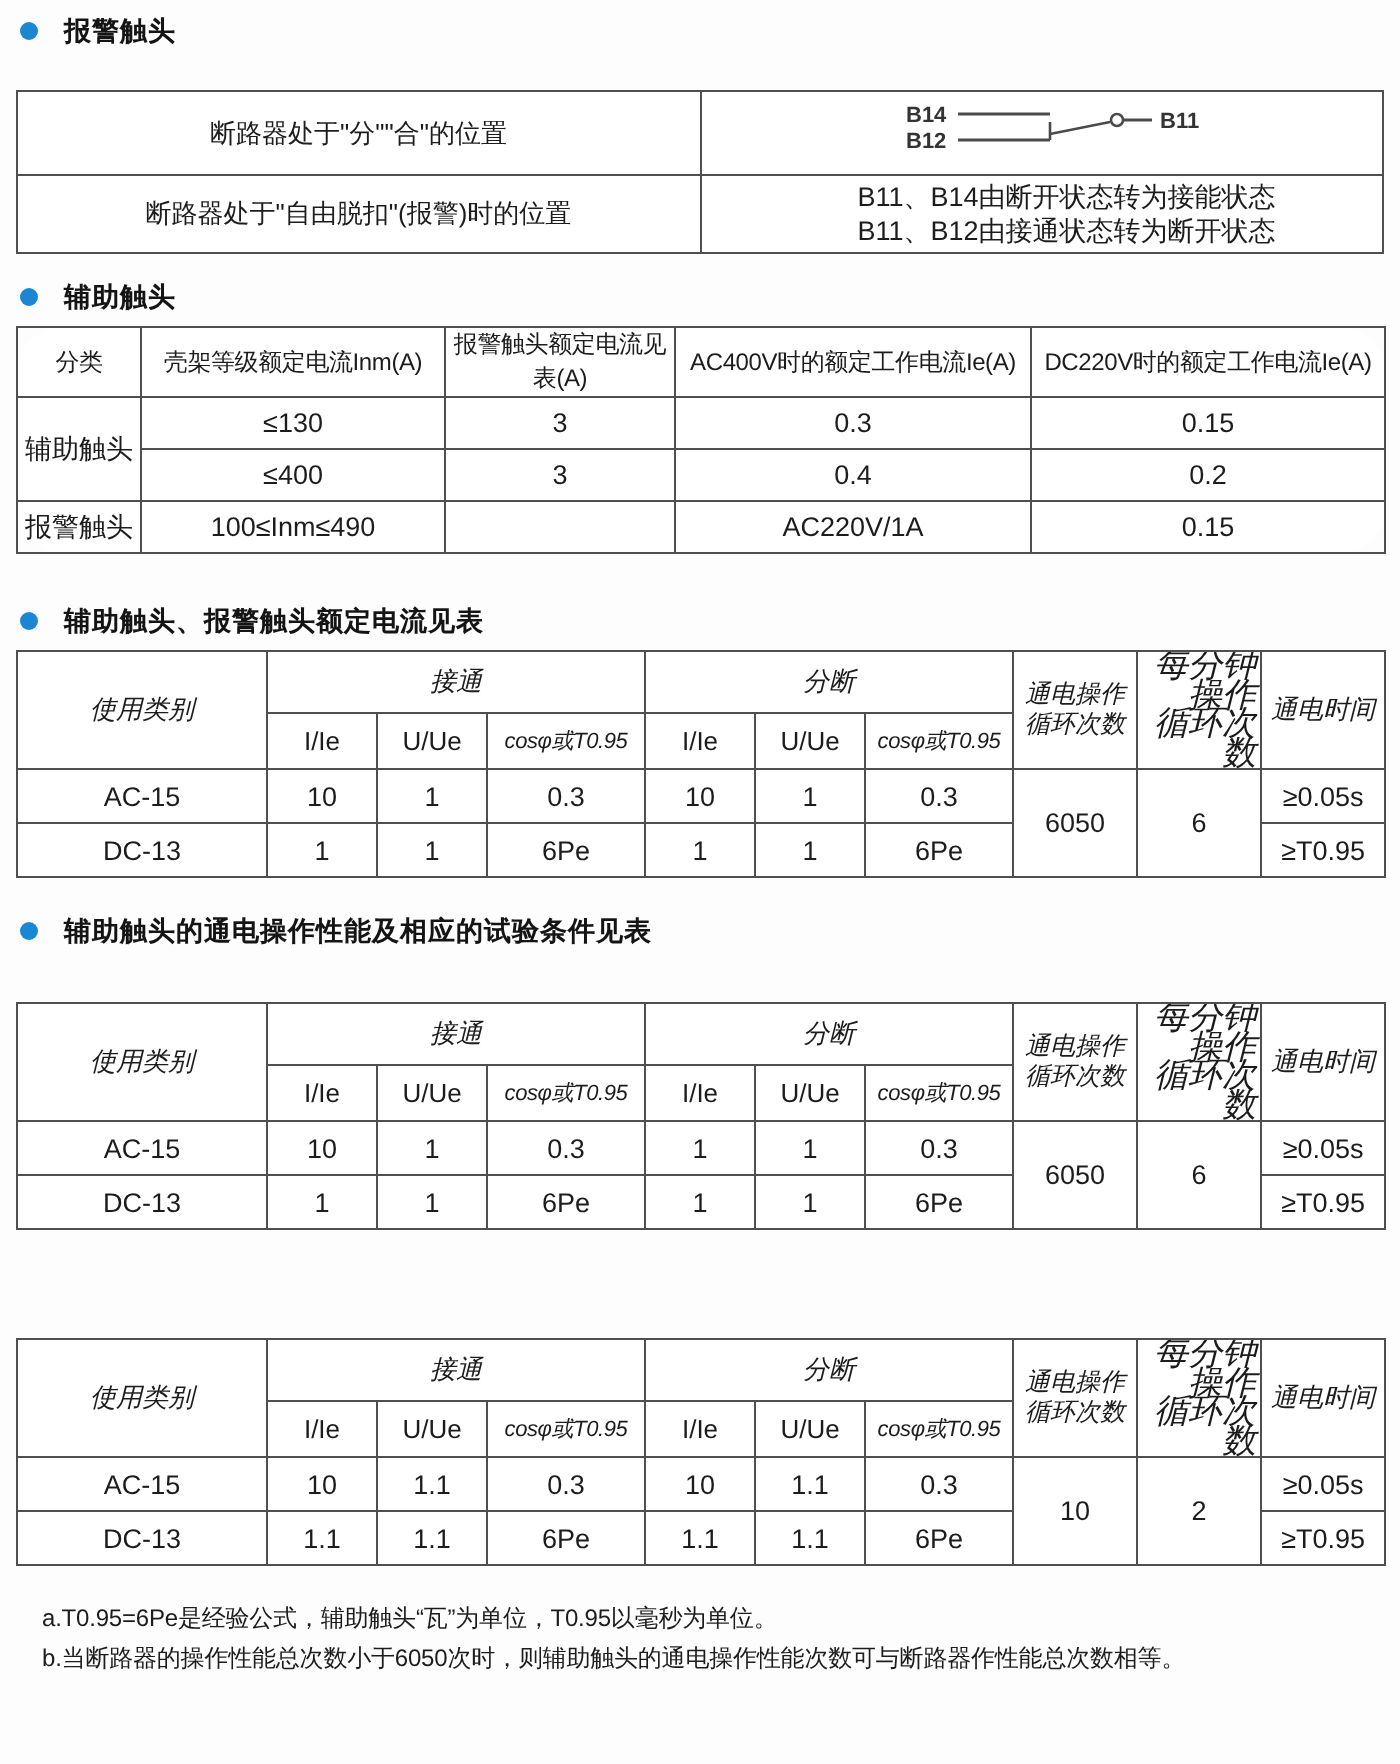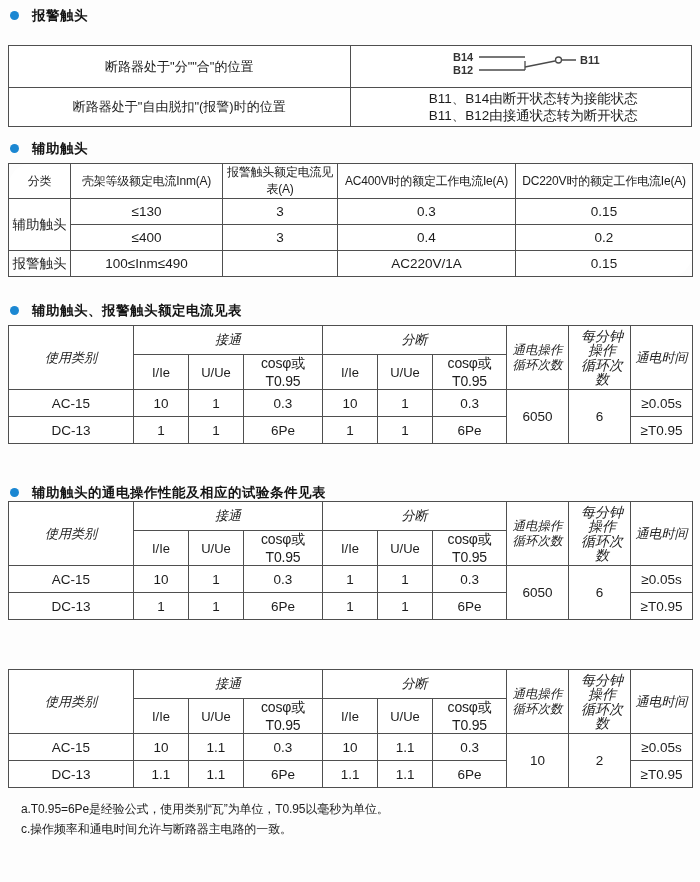--- a/index.html
+++ b/index.html
@@ -25,22 +25,22 @@
 
   
   .t2{top:163px;border-radius:25px;}
   .t2 .hrow td{height:25px;font-size:12px;letter-spacing:-.2px;}
   .t2 .drow td{height:25px;font-size:13.5px;}
 
   
   .ct .ha td{height:28px;font-size:13px;font-style:italic;}
   .ct .hb td{height:26px;font-size:13px;}
   .ct .dr td{height:26px;font-size:13.5px;margin-top:24px;}
-  .ct td.cos{font-size:14px;letter-spacing:-.2px;}
-  .ct td.pm{text-align:center;padding-left:7px;line-height:14.5px;font-size:14px;}
+  .ct td.cos{font-size:11px;letter-spacing:-.2px;font-style:italic;}
+  .ct td.pm{text-align:right;padding-left:7px;line-height:14.5px;font-size:17px;}
   .ct td.cyc{line-height:15px;font-size:12.5px;margin-left:36px;}
   .t3{top:325px;}
   .t4{top:501px;}
   .t5{top:669px;}
 
   
   .notes{position:absolute;left:3px;top:799px;width:690px;}
   .note-title{font-size:12.5px;font-weight:bold;margin:0 0 0 0;line-height:18px;}
   .note-item{font-size:12px;line-height:20px;margin-left:18px;white-space:nowrap;letter-spacing:-.1px;}
 
@@ -192,21 +192,21 @@
       <td>1</td>
       <td>6Pe</td>
       <td>1</td>
       <td>1</td>
       <td>6Pe</td>
       <td>≥T0.95</td>
     </tr>
   </tbody>
     </table>
 
-  <div class="sec-head" style="top:484px;">
+  <div class="sec-head" style="top:457px;">
     <span class="bullet"></span>
     <span class="sec-title">辅助触头的通电操作性能及相应的试验条件见表</span>
   </div>
 
   <table class="tbl ct t4">
     <colgroup>
       <col style="width:125px">
         <col style="width:55px">
         <col style="width:55px">
         <col style="width:79px">
@@ -327,17 +327,17 @@
       <td>6Pe</td>
       <td>1.1</td>
       <td>1.1</td>
       <td>6Pe</td>
       <td>≥T0.95</td>
     </tr>
   </tbody>
     </table>
 
   <div class="notes">
-    <div class="note-item">a.T0.95=6Pe是经验公式，使用类别“瓦”为单位，T0.95以毫秒为单位。</div>
-    <div class="note-item">c.操作频率和通电时间允许与断路器主电路的一致。</div>
+    <div class="note-item">a.T0.95=6Pe是经验公式，辅助触头“瓦”为单位，T0.95以毫秒为单位。</div>
+    <div class="note-item">b.当断路器的操作性能总次数小于6050次时，则辅助触头的通电操作性能次数可与断路器作性能总次数相等。</div>
   </div>
 
 </div>
 
 </body></html>

